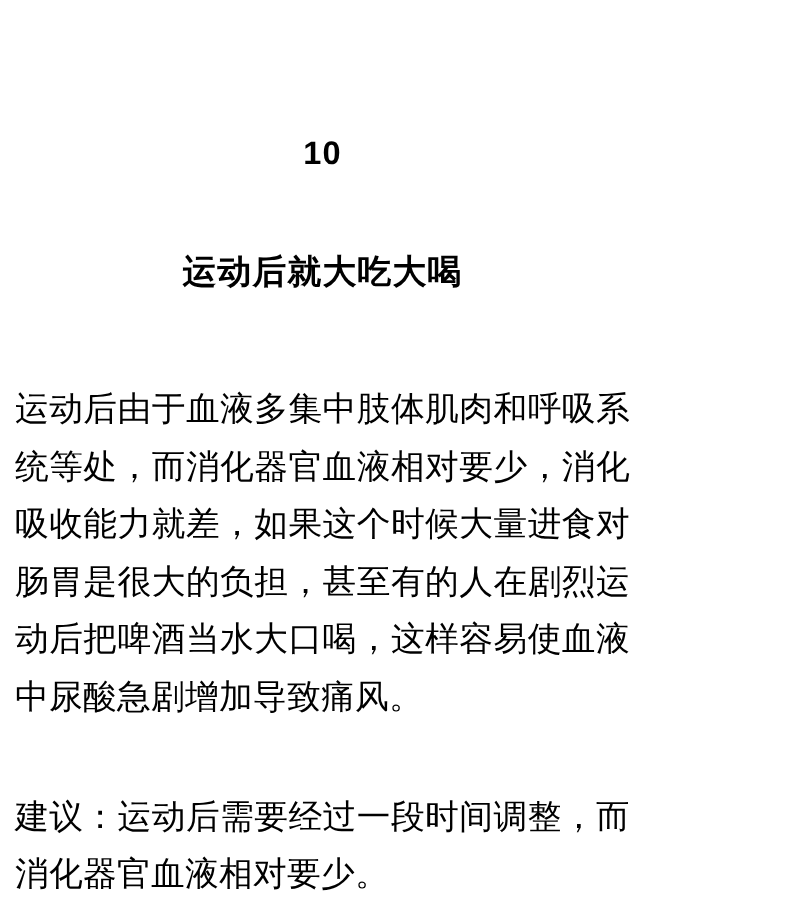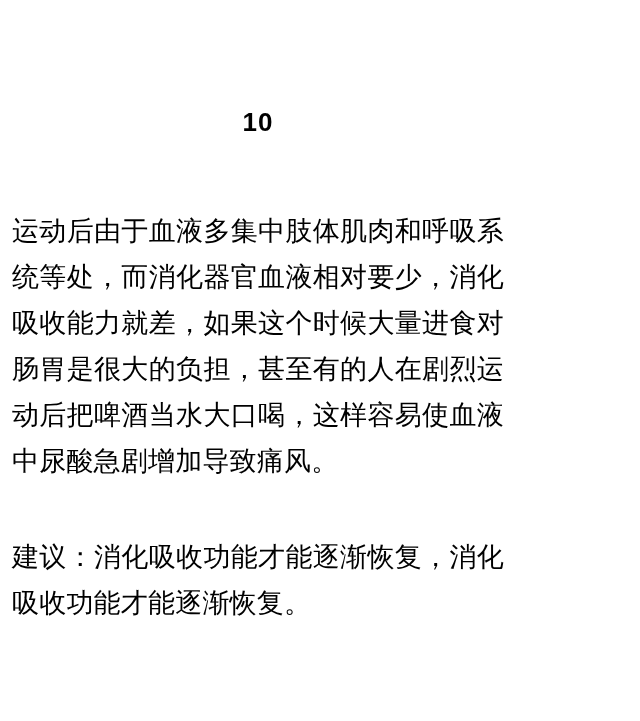--- a/index.html
+++ b/index.html
@@ -60,20 +60,21 @@
     margin-top: 50px;
   }
 </style>
 </head>
 <body>
 
 <div class="page">
 
   <div class="number-heading">10</div>
 
+  <div class="title-heading">运动后就大吃大喝</div>
 
   <div class="body-block">
     <p class="paragraph first">运动后由于血液多集中肢体肌肉和呼吸系统等处，而消化器官血液相对要少，消化吸收能力就差，如果这个时候大量进食对肠胃是很大的负担，甚至有的人在剧烈运动后把啤酒当水大口喝，这样容易使血液中尿酸急剧增加导致痛风。</p>
 
-    <p class="paragraph advice">建议：消化吸收功能才能逐渐恢复，消化吸收功能才能逐渐恢复。</p>
+    <p class="paragraph advice">建议：运动后需要经过一段时间调整，而消化器官血液相对要少。</p>
   </div>
 
 </div>
 
 </body></html>

